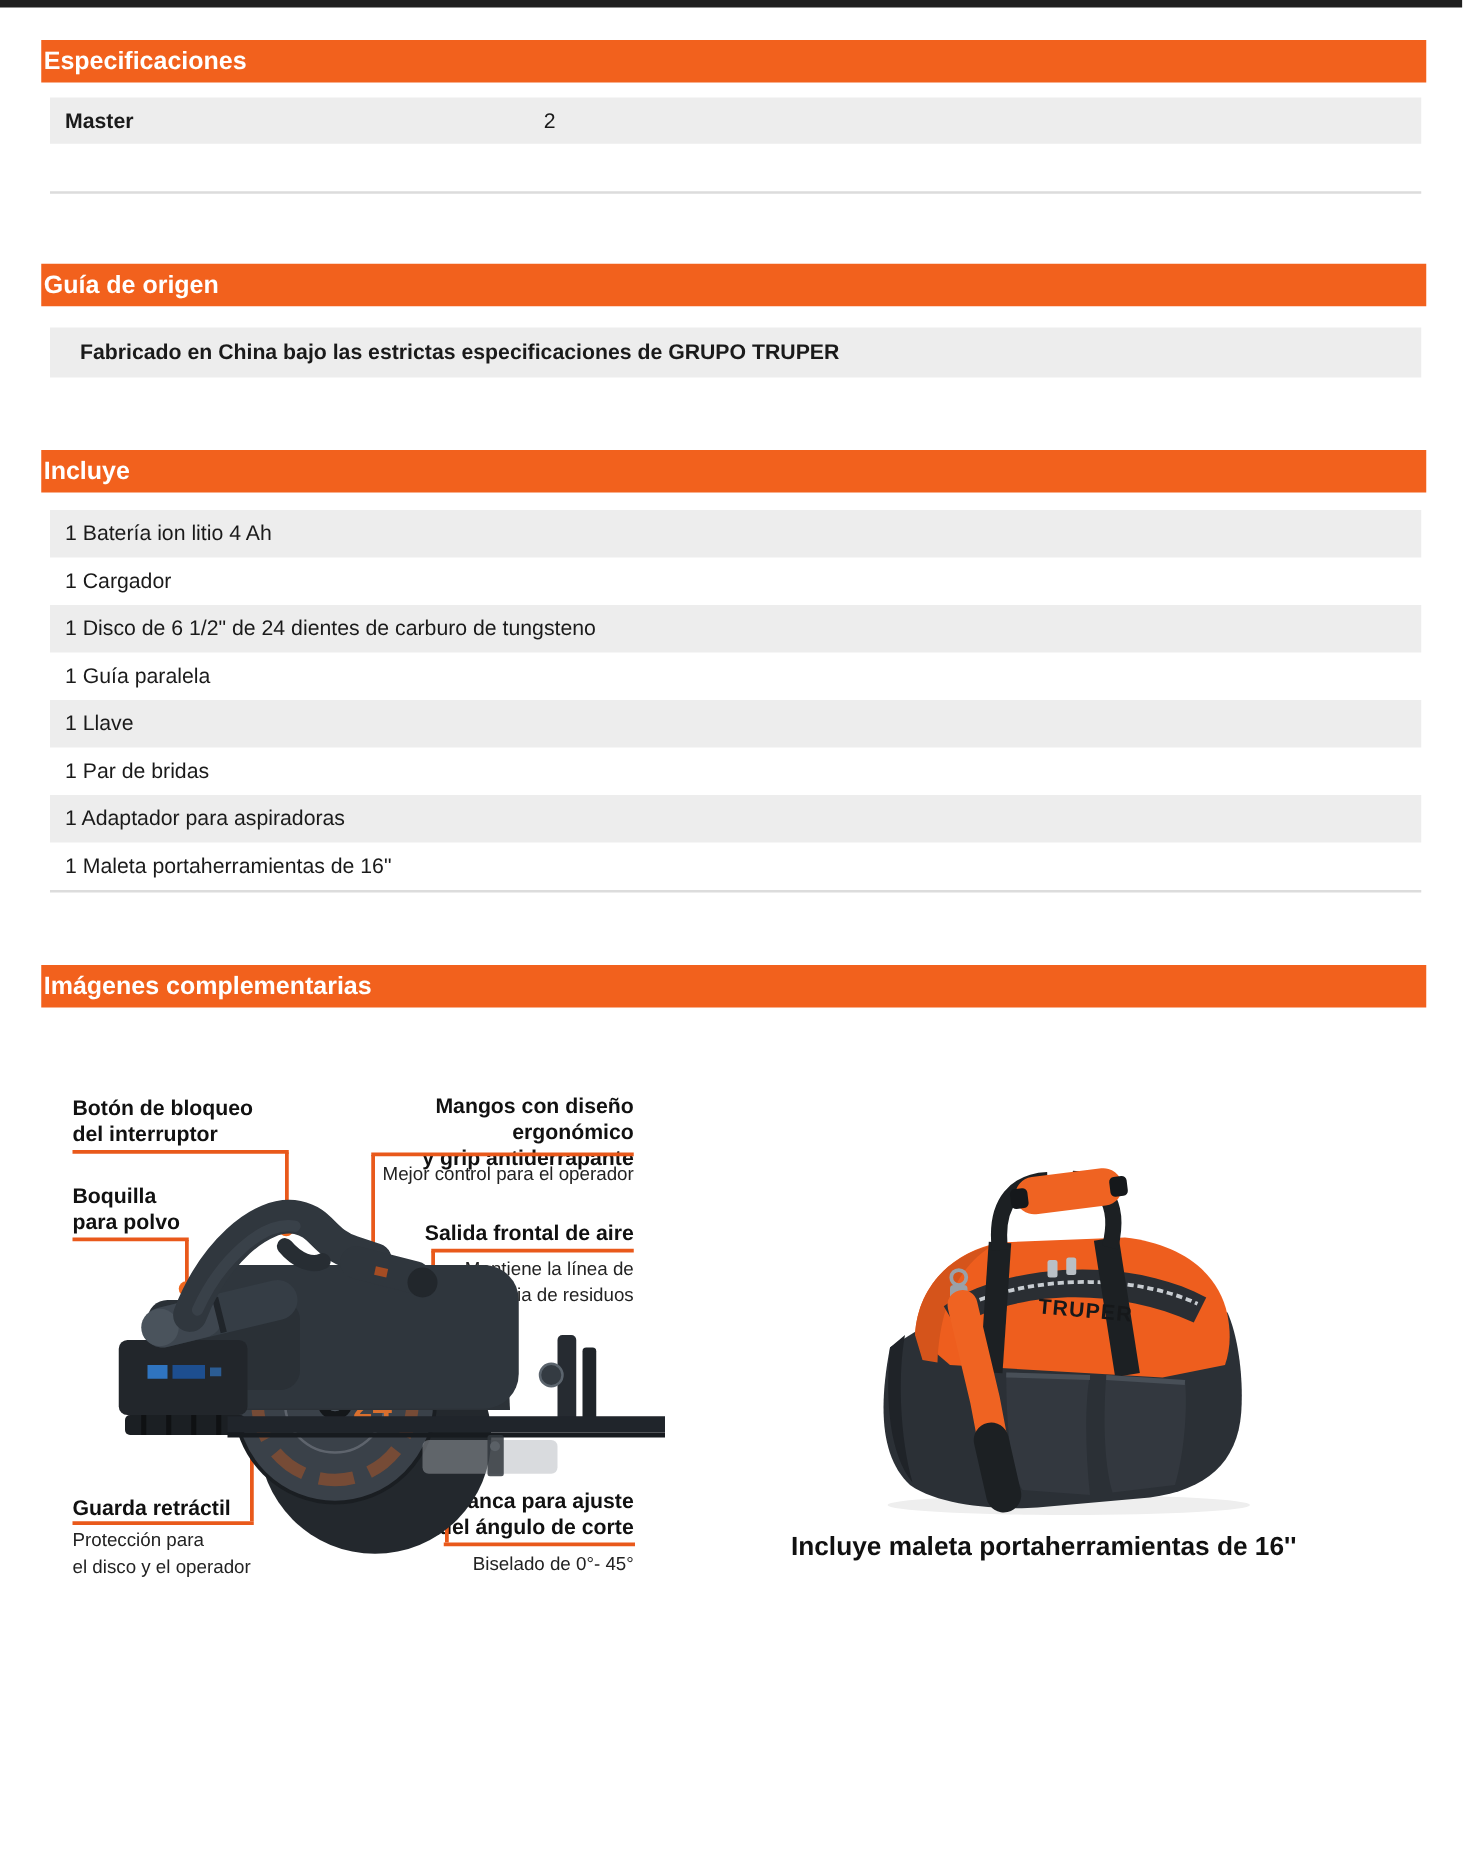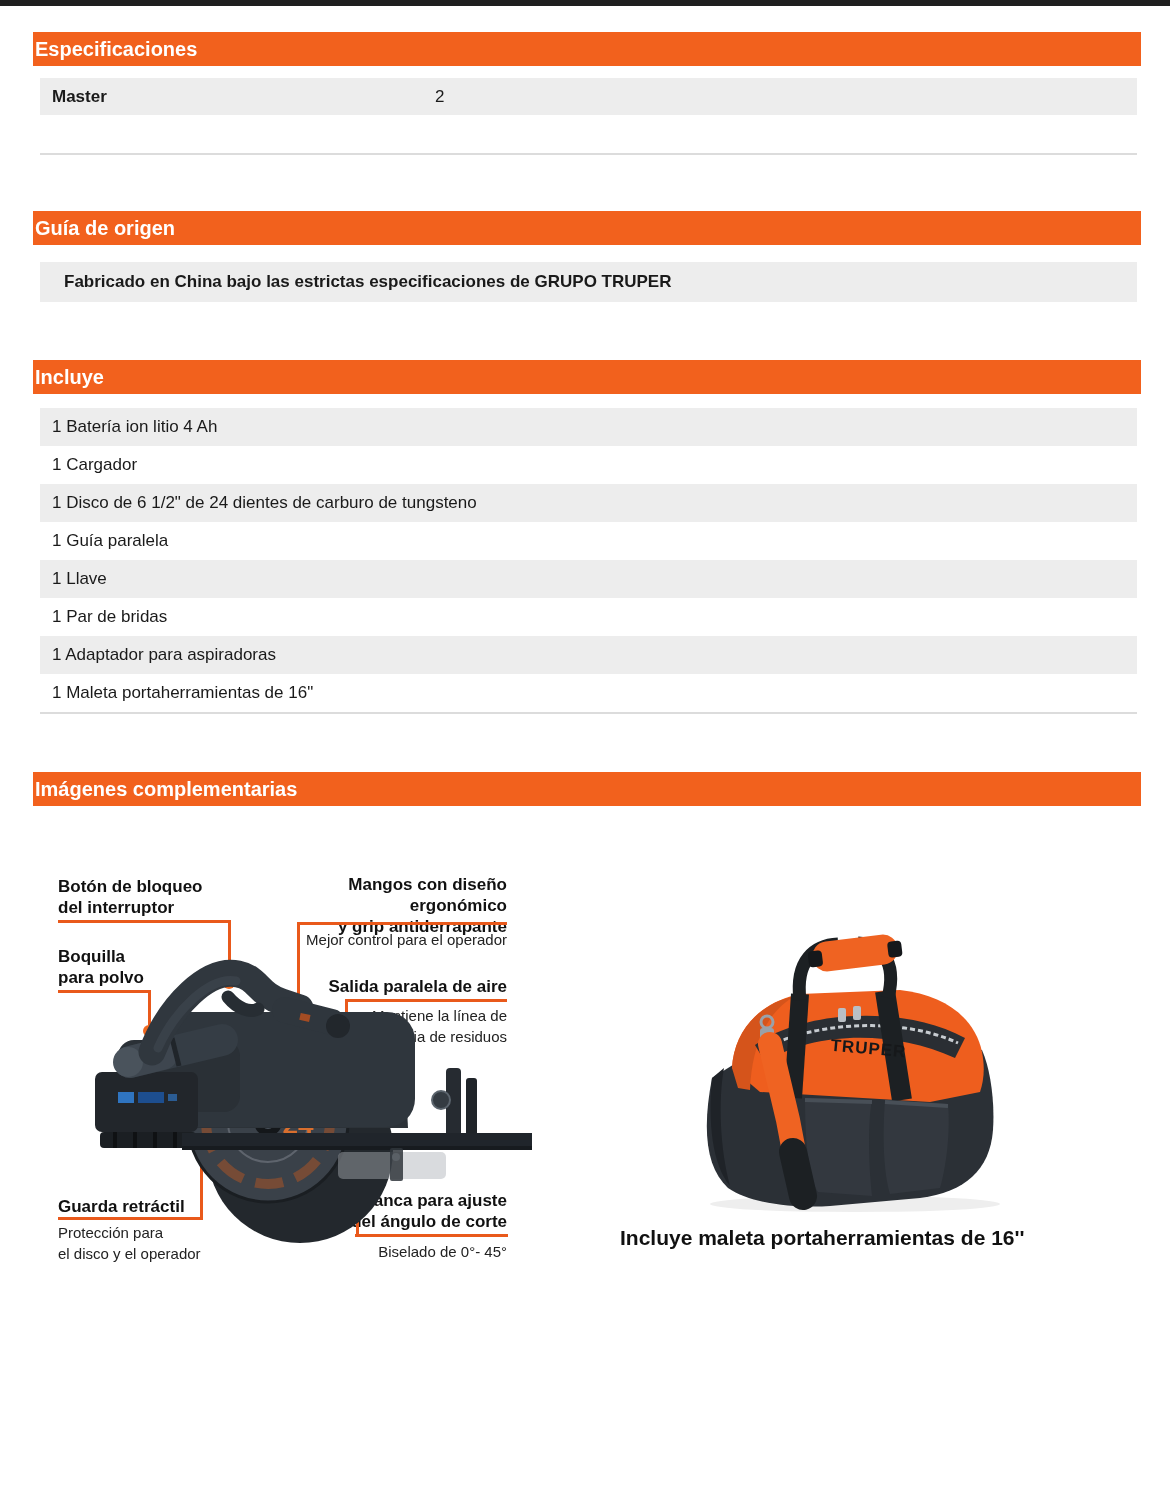--- a/index.html
+++ b/index.html
@@ -14,21 +14,21 @@
   .spec-label{font-weight:bold;}
   .spec-value{position:absolute;left:395px;top:0;font-weight:normal;}
   .divider{position:absolute;left:40px;width:1097px;height:2px;background:#dcdcdc;}
   .origin-row{height:40px;line-height:40px;font-weight:bold;padding-left:24px;}
   .inc-row{height:38px;line-height:38px;}
   .c-title{position:absolute;font-size:17px;line-height:21px;font-weight:bold;white-space:pre-line;color:#111;}
   .c-sub{position:absolute;font-size:15px;line-height:21px;white-space:pre-line;color:#222;}
   .tr{text-align:right;}
   .c-line{position:absolute;background:#e9591b;}
   .c-dot{position:absolute;width:12px;height:12px;border-radius:50%;background:#ef671e;}
-  .caption{position:absolute;left:620px;top:1226px;width:430px;text-align:left;
+  .caption{position:absolute;left:620px;top:1226px;width:430px;text-align:center;
            font-size:21px;font-weight:bold;color:#111;}
   svg{position:absolute;}
 </style>
 </head>
 <body>
 
 <div class="page">
   <div class="topbar"></div>
 
   <div class="hbar" style="top:32px;">
@@ -76,21 +76,21 @@
   <div class="c-sub tr" style="left:280px;top:929px;width:227px;">Mejor control para el operador</div>
   <div class="c-line" style="left:297px;top:924px;width:3px;height:74px;"></div>
   <div class="c-dot" style="left:292px;top:997px;"></div>
 
   <div class="c-title" style="left:58px;top:946px;width:160px;">Boquilla
 para polvo</div>
   <div class="c-line" style="left:58px;top:990px;width:93px;height:3px;"></div>
   <div class="c-line" style="left:148px;top:992px;width:3px;height:34px;"></div>
   <div class="c-dot" style="left:143px;top:1025px;"></div>
 
-  <div class="c-title tr" style="left:320px;top:976px;width:187px;">Salida paralela de aire</div>
+  <div class="c-title tr" style="left:320px;top:976px;width:187px;">Salida frontal de aire</div>
   <div class="c-line" style="left:345px;top:999px;width:162px;height:3px;"></div>
   <div class="c-sub tr" style="left:310px;top:1005px;width:197px;">Mantiene la línea de
 corte limpia de residuos</div>
   <div class="c-line" style="left:345px;top:1001px;width:3px;height:75px;"></div>
   <div class="c-dot" style="left:340px;top:1075px;"></div>
 
   <div class="c-title" style="left:58px;top:1196px;width:180px;">Guarda retráctil</div>
   <div class="c-line" style="left:58px;top:1217px;width:145px;height:3px;"></div>
   <div class="c-sub" style="left:58px;top:1222px;width:200px;">Protección para
 el disco y el operador</div>

